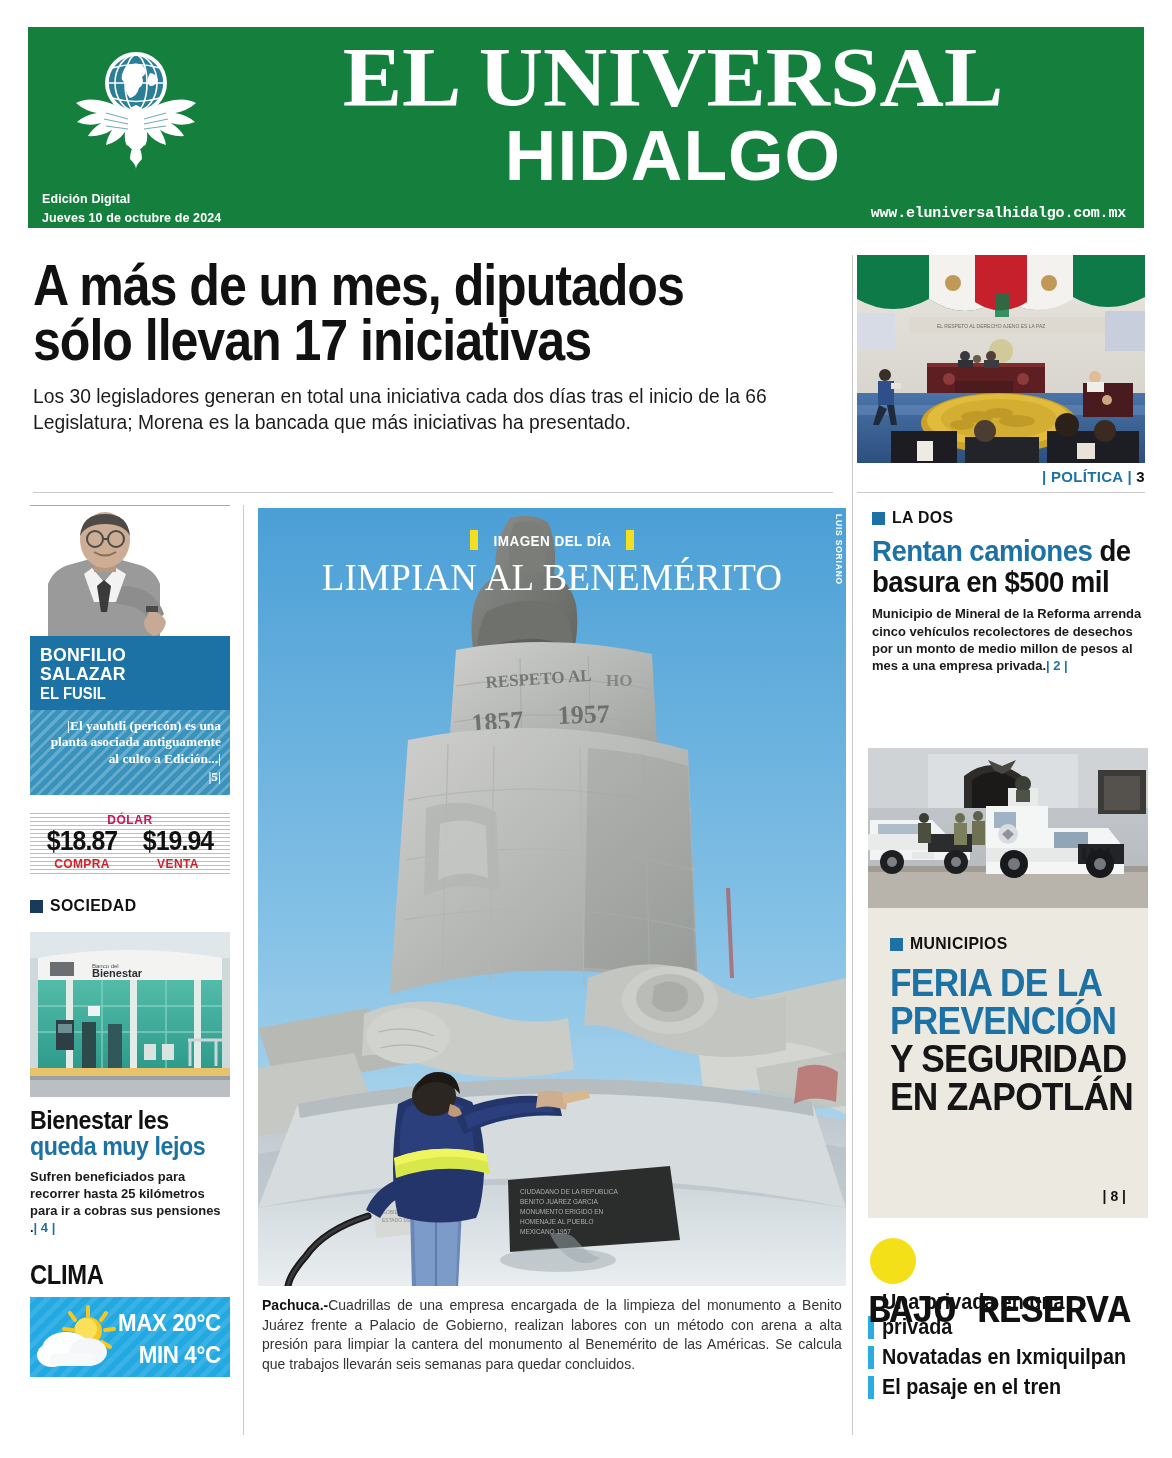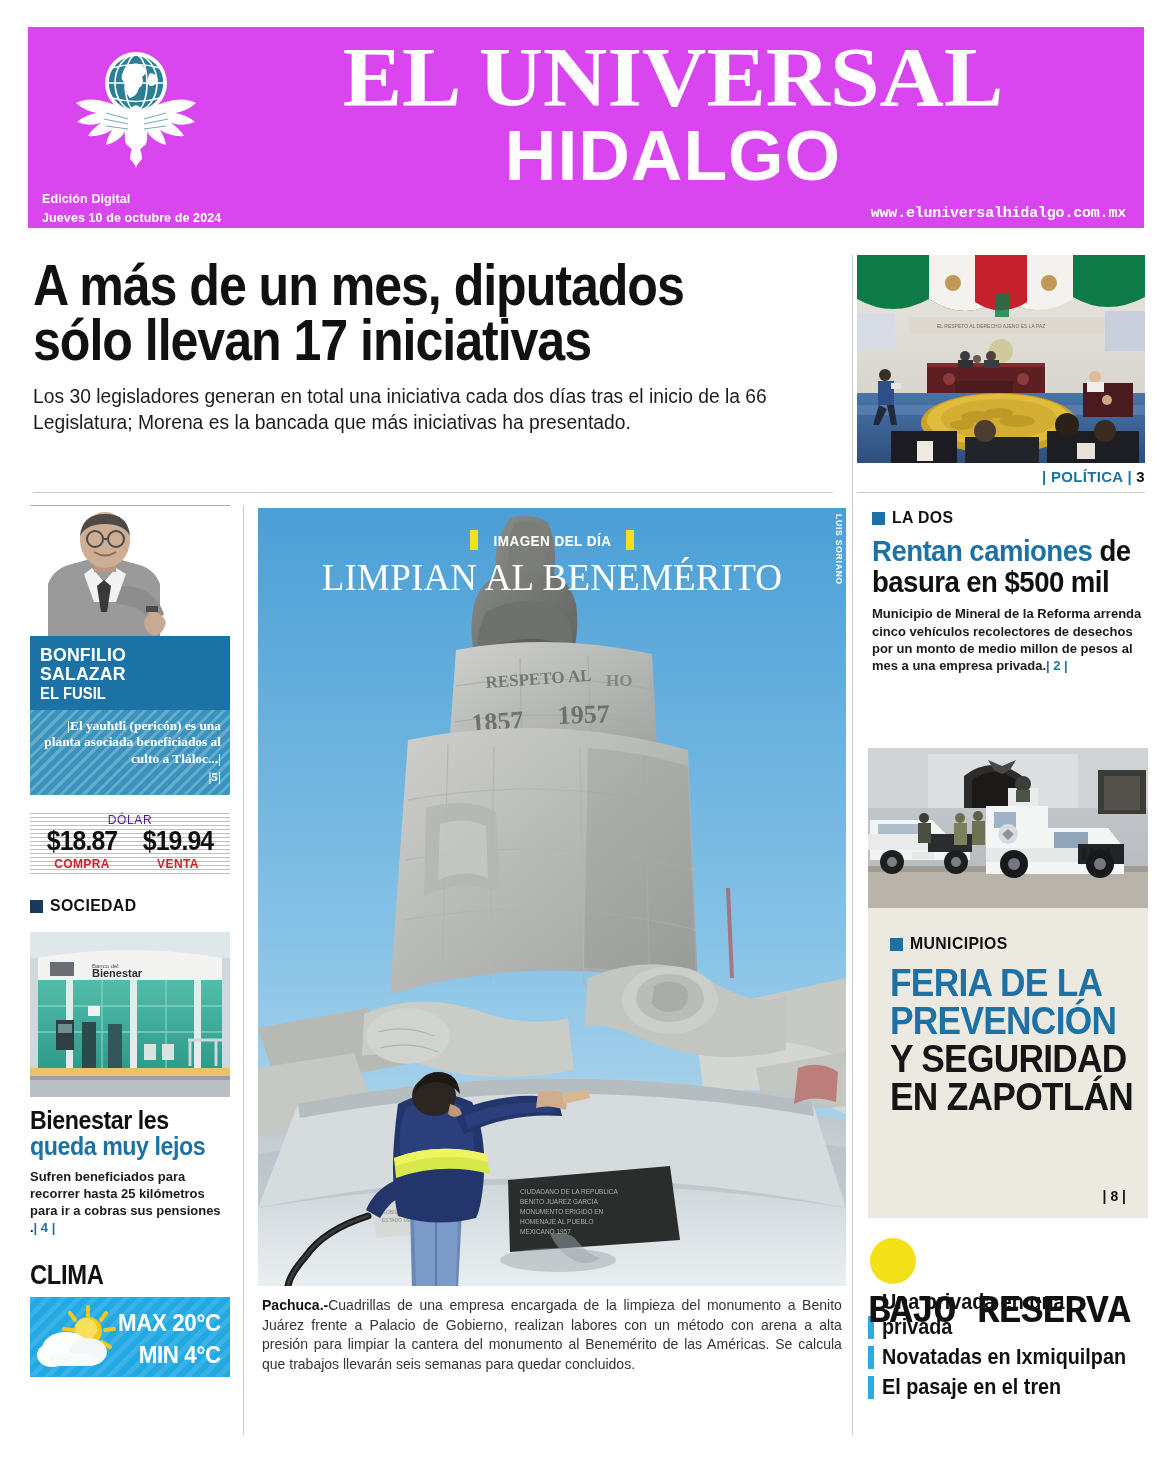--- a/index.html
+++ b/index.html
@@ -8,21 +8,21 @@
     width:1172px; height:1458px;
     background:#ffffff;
     font-family:"Liberation Sans", sans-serif;
     overflow:hidden;
   }
   .page{ position:relative; width:1172px; height:1458px; background:#fff; }
 
   
   .masthead{
     position:absolute; left:28px; top:27px; width:1116px; height:201px;
-    background:#d946ef;
+    background:#15803d;
   }
   .logo-eagle{ position:absolute; left:38px; top:16px; width:140px; height:128px; }
   .brand{ position:absolute; left:190px; top:10px; width:910px; }
   .brand-top{
     font-family:"Liberation Serif", serif;
     font-weight:bold; color:#fff; font-size:84px; line-height:0.98;
     letter-spacing:0px; text-align:center;
     transform:scaleX(1.06); transform-origin:center;
     text-shadow:0 0 1px rgba(0,0,0,.06);
   }
@@ -181,21 +181,21 @@
     position:relative; margin-top:17px; width:200px; height:62px;
     background:#ffffff; overflow:hidden; border:0;
   }
   .dolar::before{
     content:""; position:absolute; inset:0;
     background:
       repeating-linear-gradient(0deg, rgba(40,40,40,.30) 0 1px, rgba(255,255,255,0) 1px 4px);
   }
   .dolar .lab-top{
     position:absolute; z-index:3; left:0; right:0; top:1px; text-align:center;
-    color:#4c1d95; font-weight:normal; font-size:12px; letter-spacing:.6px;
+    color:#be185d; font-weight:bold; font-size:12px; letter-spacing:.6px;
   }
   .dolar .v1{
     position:absolute; z-index:3; left:8px; top:14px; width:88px; text-align:center;
     font-weight:bold; font-size:27px; color:#111; letter-spacing:-1px;
     transform:scaleX(.92); transform-origin:center;
   }
   .dolar .v2{
     position:absolute; z-index:3; right:4px; top:14px; width:96px; text-align:center;
     font-weight:bold; font-size:27px; color:#111; letter-spacing:-1px;
     transform:scaleX(.92); transform-origin:center;
@@ -590,21 +590,21 @@
           <path d="M64 46 q11 7 22 0" stroke="#8a6f58" stroke-width="2" fill="none"></path>
 
           <rect x="116" y="100" width="12" height="6" fill="#4a4a4a"></rect>
         </svg>
       </div>
       <div class="col-band">
         <div class="nm">BONFILIO SALAZAR</div>
         <div class="sec">EL FUSIL</div>
       </div>
       <div class="col-quote">
-        <div class="q">|El yauhtli (pericón) es una planta asociada beneficiados al culto a Tláloc...|</div>
+        <div class="q">|El yauhtli (pericón) es una planta asociada antiguamente al culto a Edición...|</div>
         <div class="qpg">|5|</div>
       </div>
     </div>
 
     <div class="dolar">
       <div class="lab-top">DÓLAR</div>
       <div class="v1">$18.87</div>
       <div class="v2">$19.94</div>
       <div class="l1">COMPRA</div>
       <div class="l2">VENTA</div>

